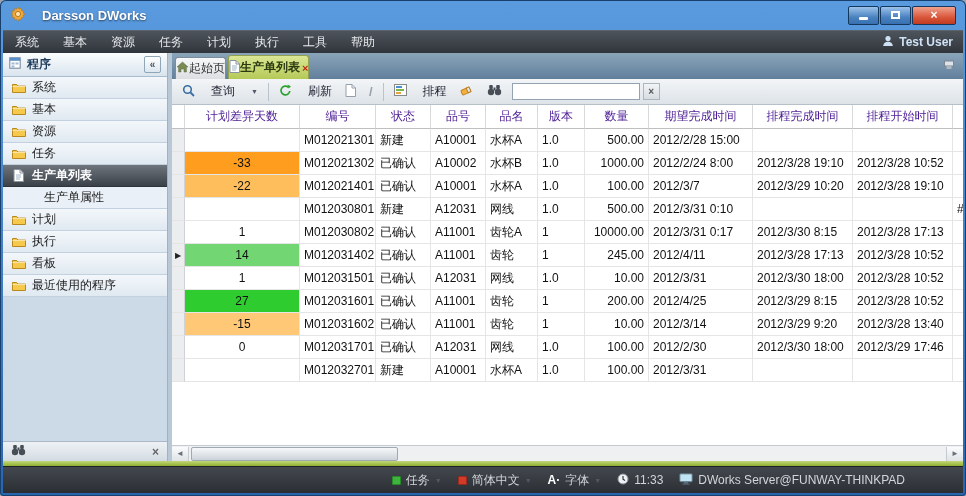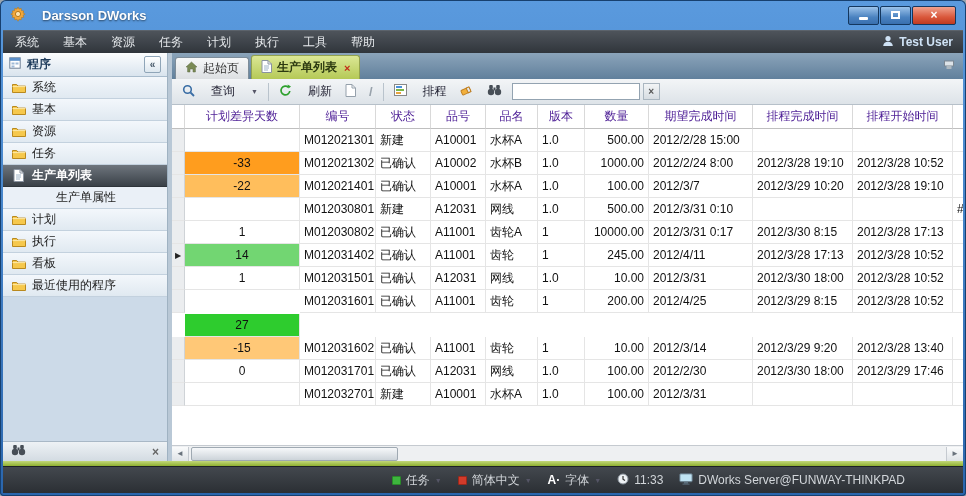--- a/index.html
+++ b/index.html
@@ -27,34 +27,34 @@
   .menu-user{margin-left:auto;display:flex;align-items:center;gap:5px;padding-right:10px;color:#cfe2f5;font-weight:bold;}
 
   
   .sidebar{position:absolute;left:3px;top:53px;width:165px;height:408px;background:#ccdae8;box-sizing:border-box;border-right:1px solid #9fb2c2;}
   .sb-header{height:23px;background:linear-gradient(#fcfdfe,#d9e4ee);border-bottom:1px solid #a9bccd;display:flex;align-items:center;gap:6px;
     padding:0 6px;color:#1e3c5c;font-weight:bold;}
   .sb-collapse{margin-left:auto;width:15px;height:15px;border:1px solid #8fa5b8;border-radius:2px;background:linear-gradient(#fff,#dde7ef);
     color:#456;display:flex;align-items:center;justify-content:center;font-size:10px;line-height:1;}
   .sb-item{height:21px;display:flex;align-items:center;gap:6px;padding:0 8px;border-bottom:1px solid #c3d1de;
     background:linear-gradient(#f3f7fb,#e0e9f1);color:#222;}
-  .sb-item.sub{padding-left:32px;background:#eaf0f7;}
+  .sb-item.sub{padding-left:20px;background:#eaf0f7;}
   .sb-item.selected{background:linear-gradient(#6e757d,#3a4148);color:#fff;border-bottom-color:#2e343a;font-weight:bold;}
   .sbicon{width:15px;display:flex;justify-content:center;}
   .sb-footer{position:absolute;left:0;bottom:0;width:100%;height:20px;background:linear-gradient(#eef2f5,#d3dbe2);
     border-top:1px solid #a9b8c6;display:flex;align-items:center;justify-content:space-between;padding:0 8px;box-sizing:border-box;}
   .sb-x{font-weight:bold;color:#666;}
 
   .splitter{position:absolute;left:168px;top:53px;width:4px;height:408px;background:#b9c8d6;}
 
   
   .main{position:absolute;left:172px;top:53px;width:791px;height:408px;background:#fff;}
   .tabstrip{position:absolute;left:0;top:0;width:100%;height:26px;background:linear-gradient(#8ba4ba,#61809c);
     display:flex;align-items:flex-end;padding-left:3px;box-sizing:border-box;}
-  .tab{height:21px;display:flex;align-items:center;gap:5px;padding:0 9px;margin-right:2px;border:1px solid #7d8c99;border-bottom:none;
+  .tab{height:21px;display:flex;align-items:center;padding:0 0;margin-right:2px;border:1px solid #7d8c99;border-bottom:none;
     border-radius:3px 3px 0 0;background:linear-gradient(#f7f8f9,#dcdfe2);color:#333;}
   .tab.active{height:23px;background:linear-gradient(#dbe795,#b5c957);border-color:#93a24e;color:#2c3a10;font-weight:bold;}
   .tab-close{color:#c22a18;font-weight:bold;margin-left:2px;font-size:11px;}
   .tab-pin{margin-left:auto;margin-bottom:5px;margin-right:8px;}
 
   .toolbar{position:absolute;left:0;top:26px;width:100%;height:26px;background:linear-gradient(#f3f5f7,#dde3e8);
     border-bottom:1px solid #b6c0c9;box-sizing:border-box;display:flex;align-items:center;gap:3px;padding:0 5px;color:#223;}
   .tbtn{display:flex;align-items:center;gap:16px;padding:2px 5px;border-radius:2px;}
   .caret{font-size:7px;color:#556;}
   .tsep{width:1px;height:18px;background:#b9c3cc;margin:0 2px;}
@@ -444,21 +444,21 @@
             <div class="gcell c5">网线</div>
             <div class="gcell c6">1.0</div>
             <div class="gcell c7 tr">10.00</div>
             <div class="gcell c8">2012/3/31</div>
             <div class="gcell c9">2012/3/30 18:00</div>
             <div class="gcell c10">2012/3/28 10:52</div>
             <div class="gcell c11"></div>
           </div>
           <div class="grow">
             <div class="gcell c0 selcell"></div>
-            <div class="gcell c1 tc" style="background: rgb(46, 204, 46); margin-top: 24px;">27</div>
+            <div class="gcell c1 tc" style="background: rgb(46, 204, 46);">27</div>
             <div class="gcell c2">M012031601</div>
             <div class="gcell c3">已确认</div>
             <div class="gcell c4">A11001</div>
             <div class="gcell c5">齿轮</div>
             <div class="gcell c6">1</div>
             <div class="gcell c7 tr">200.00</div>
             <div class="gcell c8">2012/4/25</div>
             <div class="gcell c9">2012/3/29 8:15</div>
             <div class="gcell c10">2012/3/28 10:52</div>
             <div class="gcell c11"></div>

